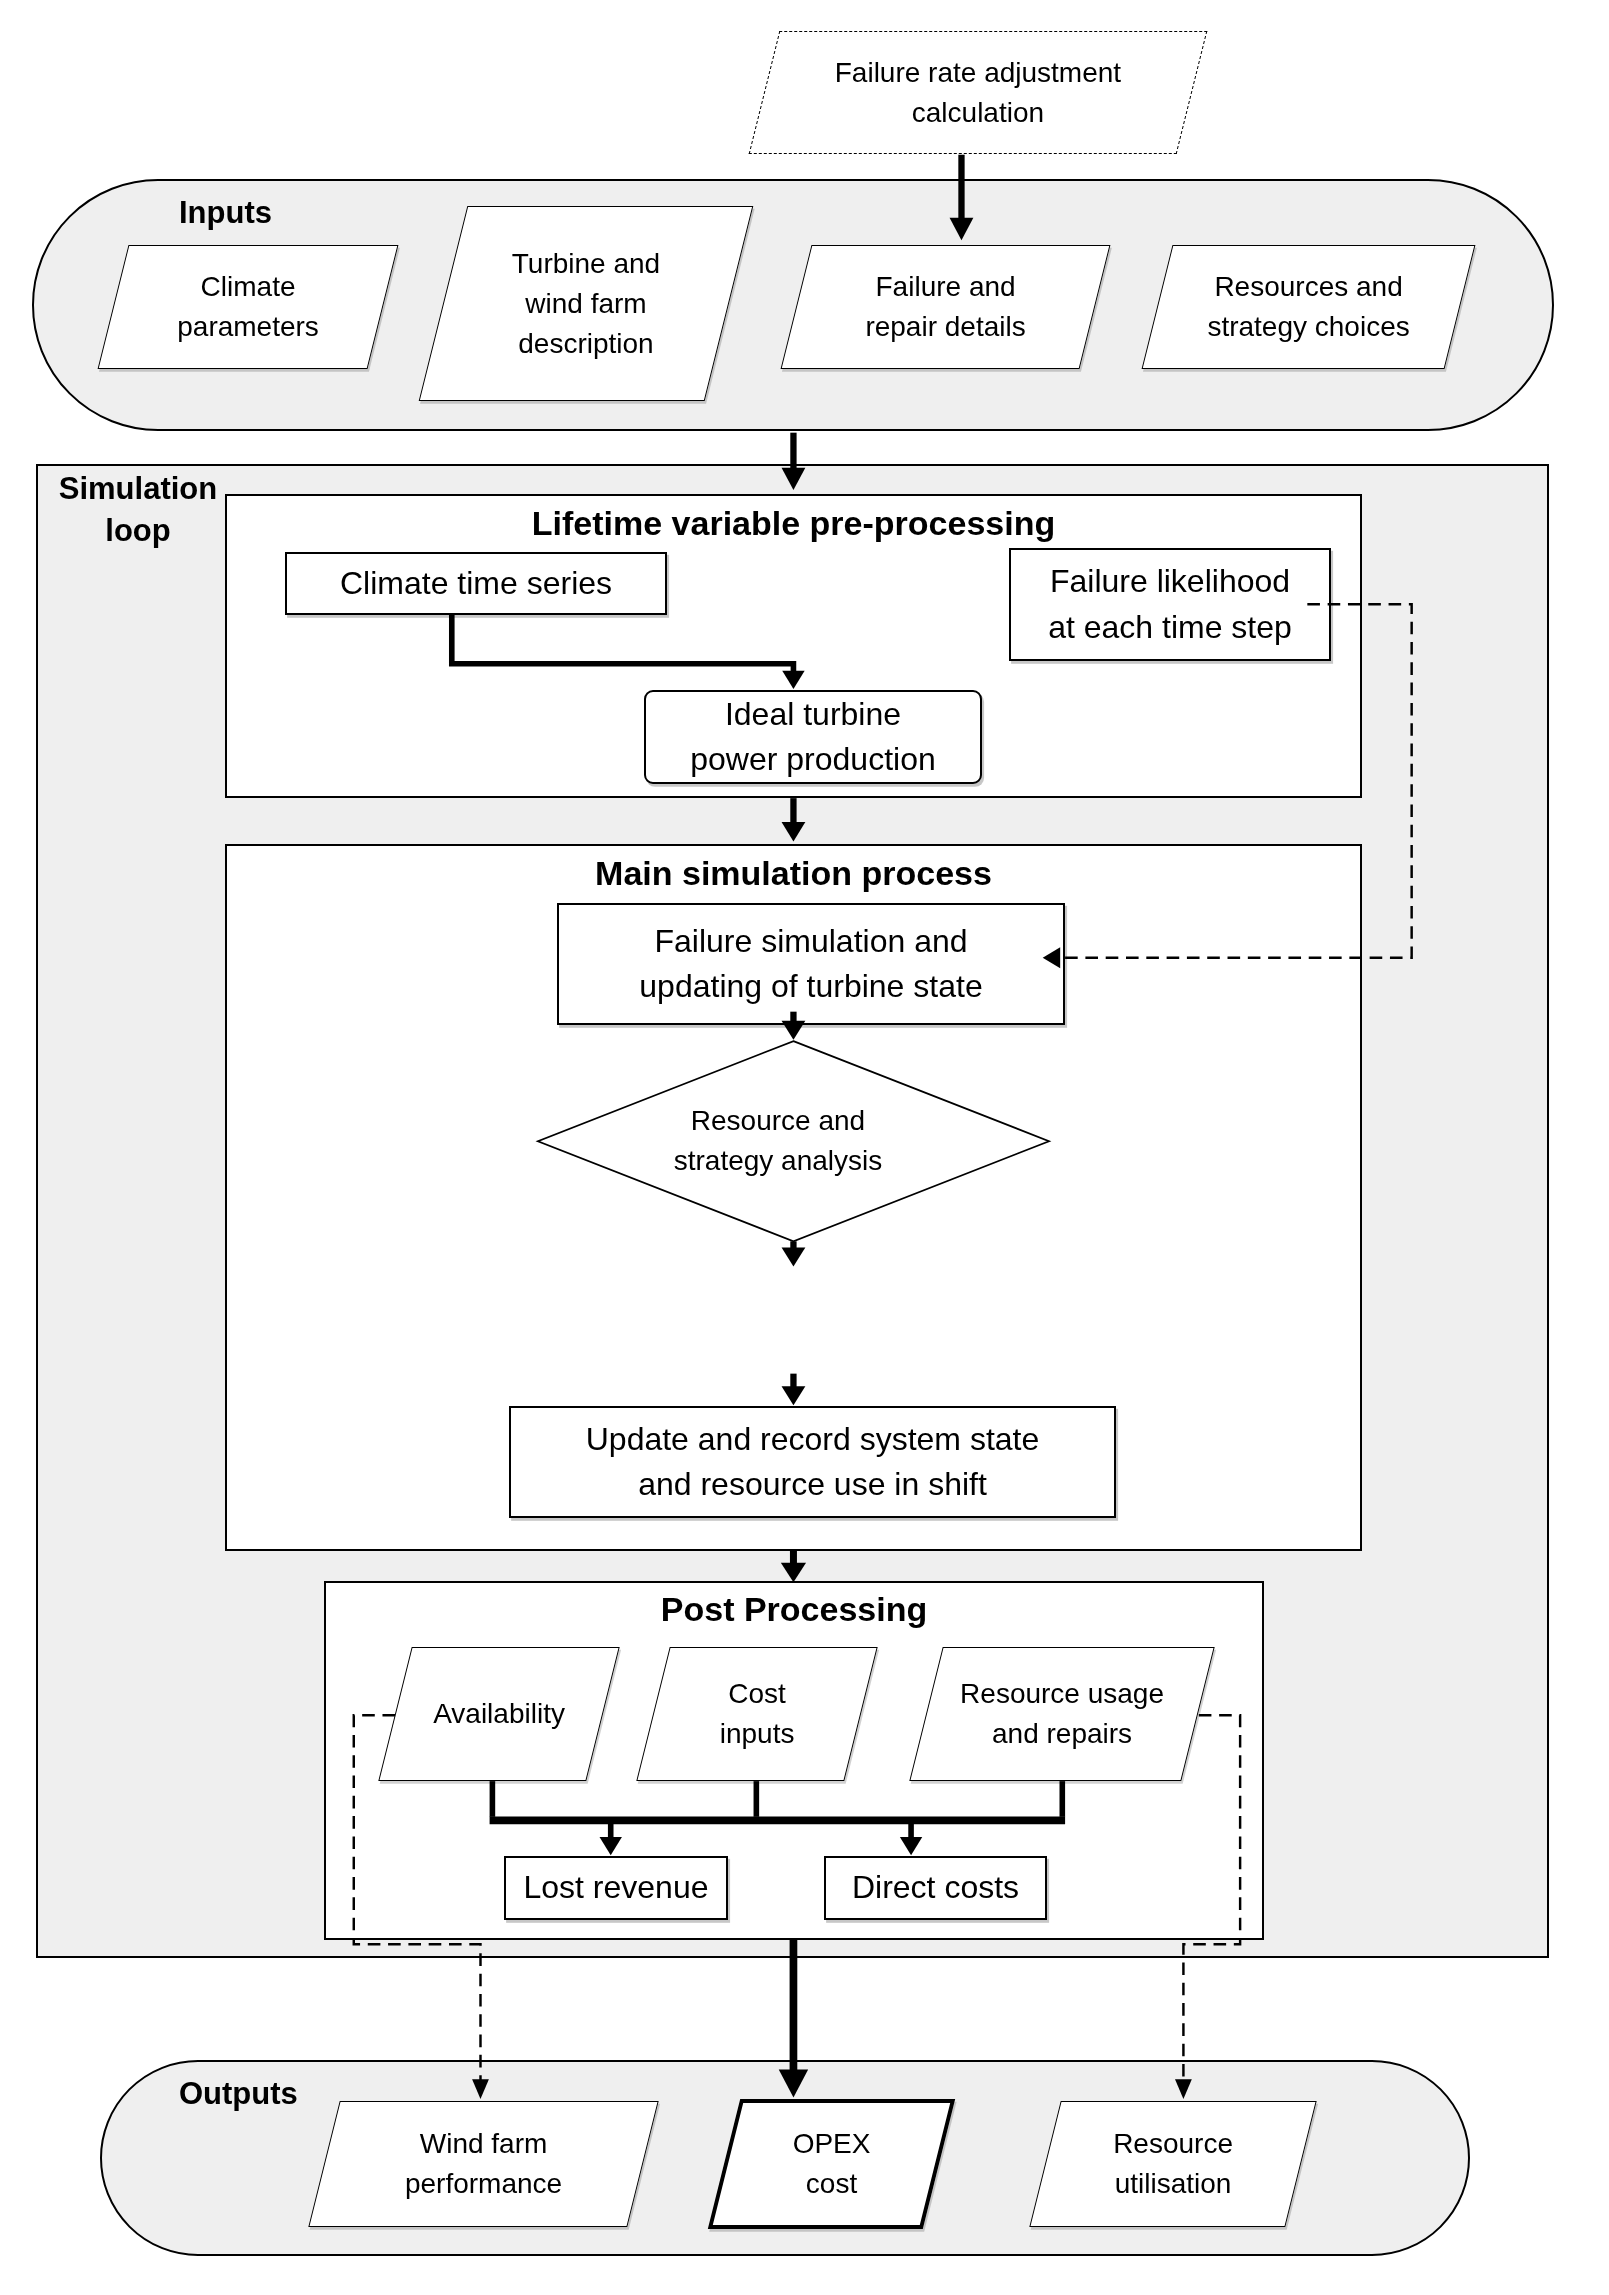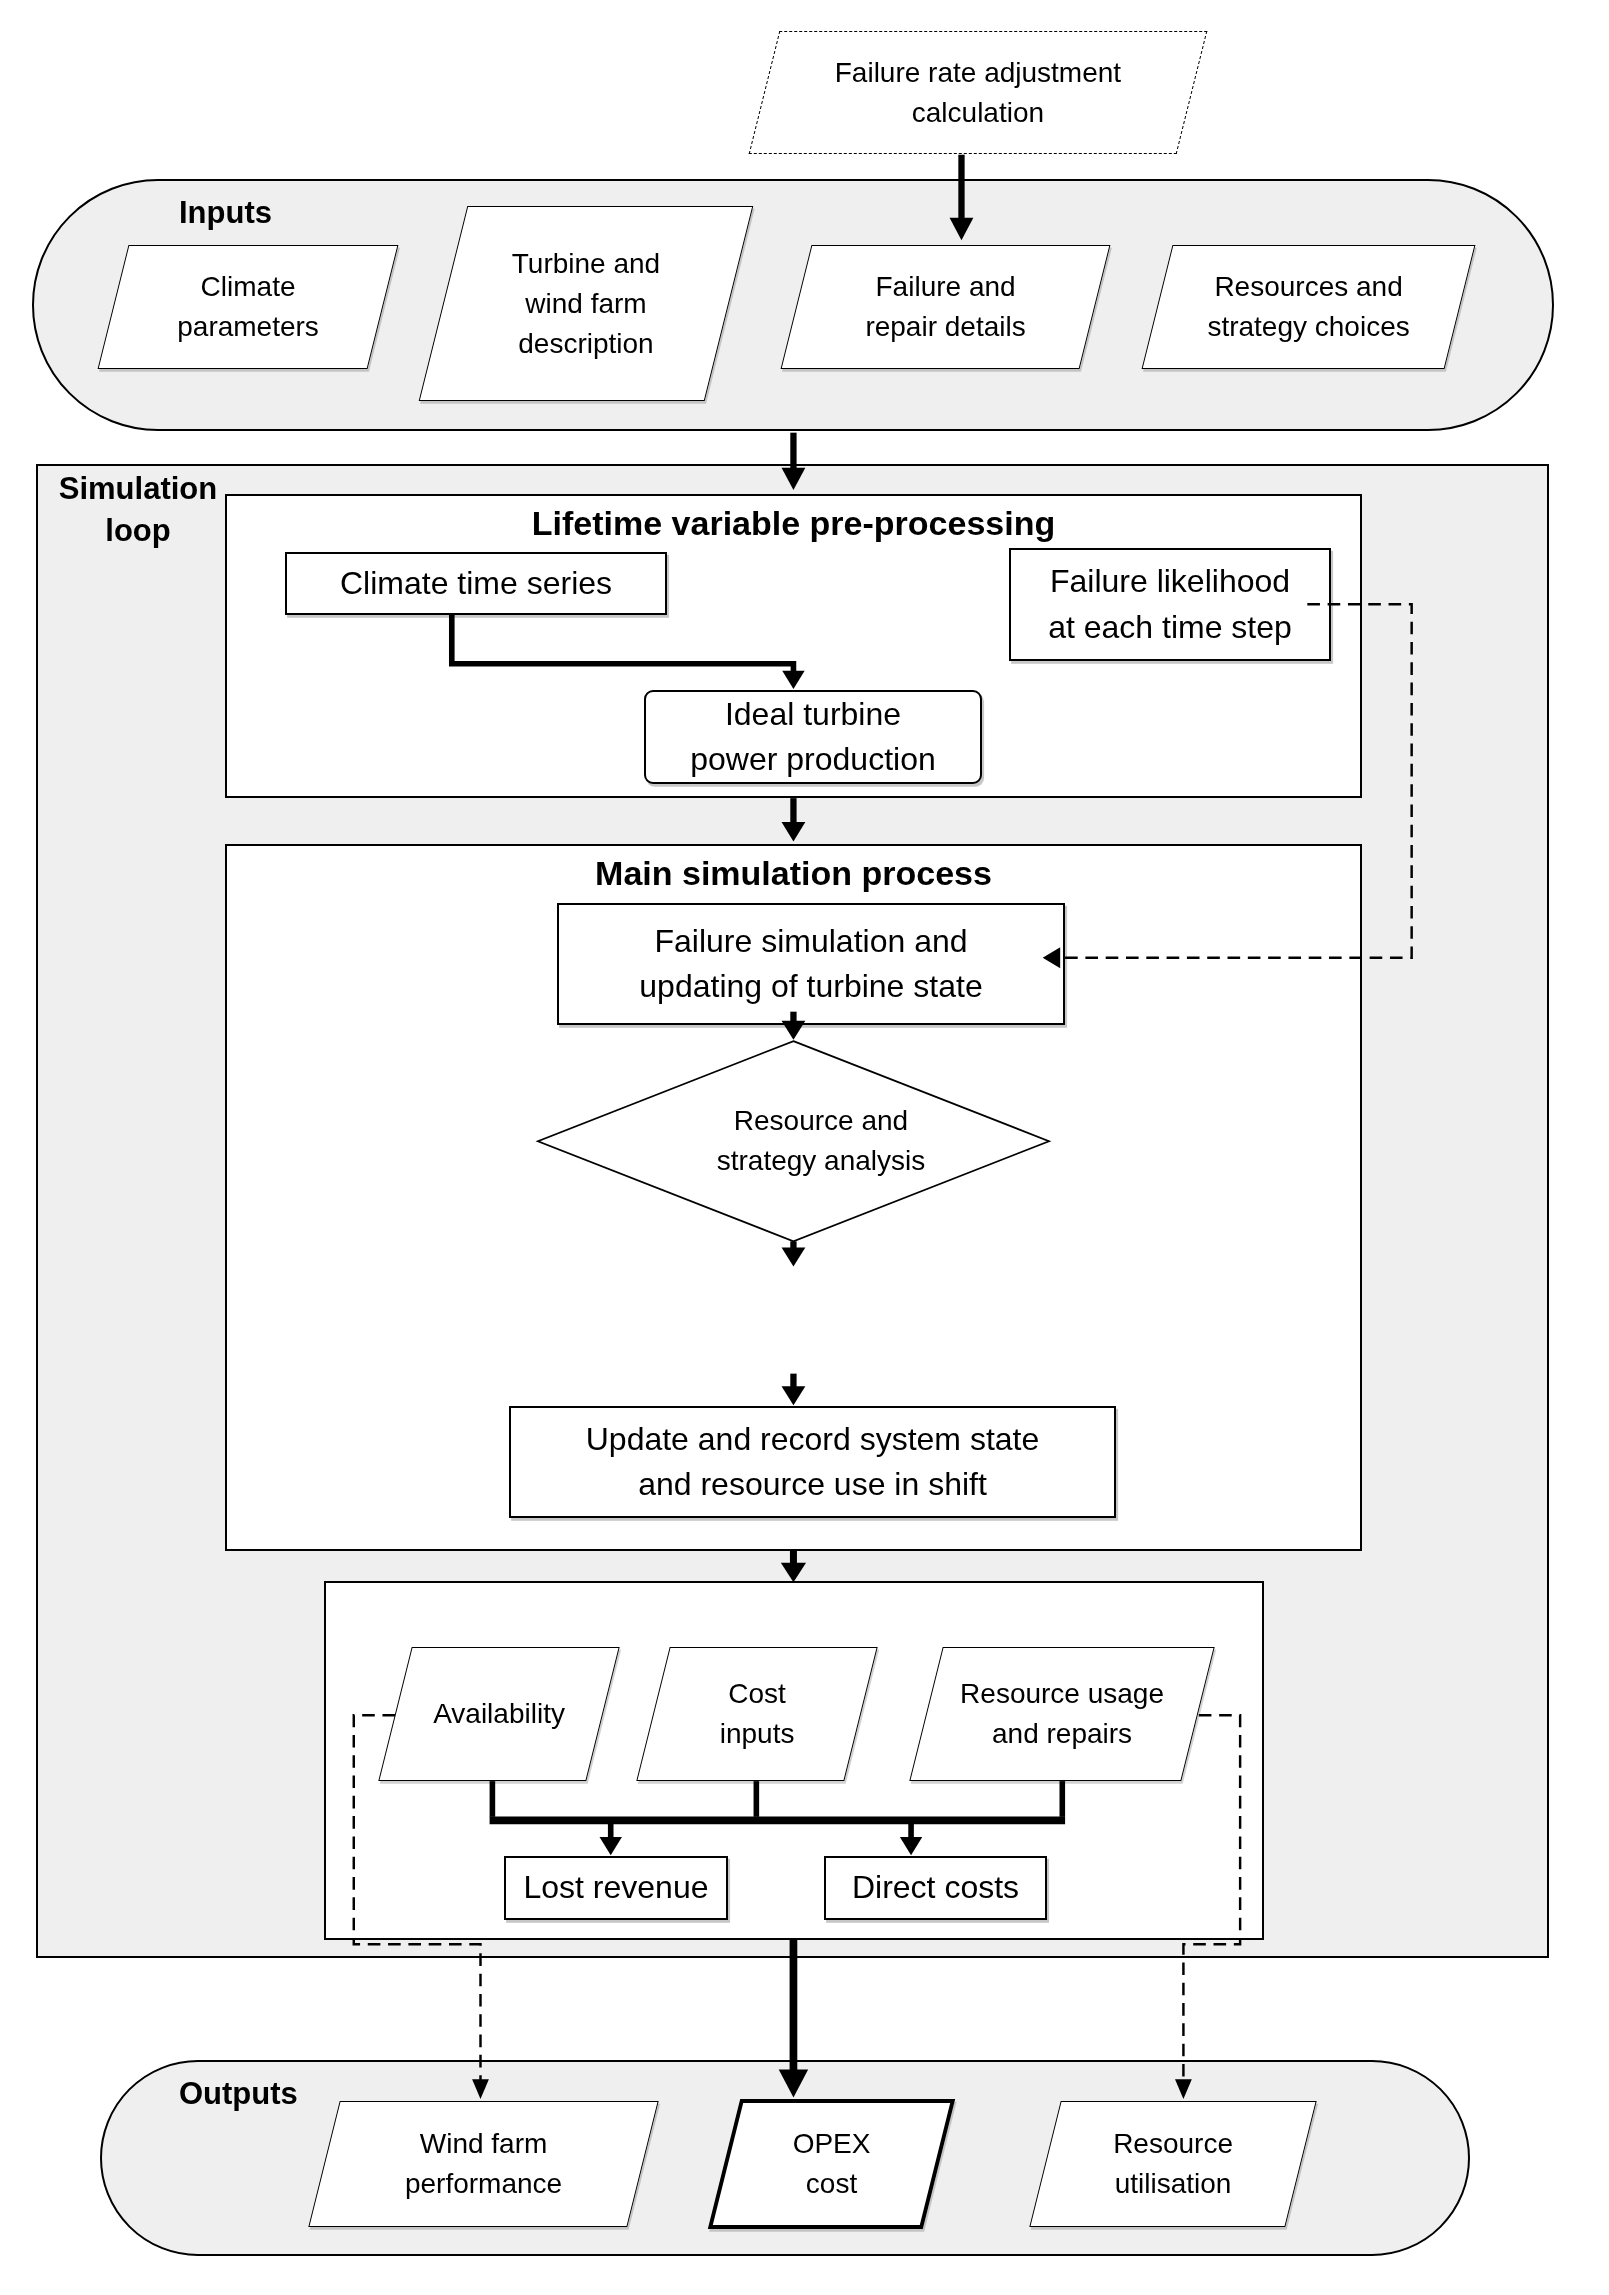--- a/index.html
+++ b/index.html
@@ -81,20 +81,21 @@
 
   <div class="abs seclabel" style="left:54px;top:468px;width:168px;text-align:center;">Simulation
 loop</div>
 
   <div class="abs seclabel" style="left:179px;top:2073px;">Outputs</div>
 
   <div class="sectitle" style="left:225px;width:1137px;top:504px;">Lifetime variable pre-processing</div>
 
   <div class="sectitle" style="left:225px;width:1137px;top:854px;">Main simulation process</div>
 
+  <div class="sectitle" style="left:324px;width:940px;top:1590px;">Post Processing</div>
 
   <div class="abs para dashedpara" style="left:764px;top:31px;width:428px;height:123px;">
     <div class="para-text">Failure rate adjustment
 calculation</div>
   </div>
 
   <div class="abs para" style="left:113px;top:245px;width:270px;height:124px;">
     <div class="para-text">Climate
 parameters</div>
   </div>
@@ -199,17 +200,17 @@
     <path d="M1133 2770 V2958" stroke="#000" stroke-width="11" fill="none"></path>
     <polygon points="1112,2956 1154,2956 1133,2996" fill="#000"></polygon>
 
     <path d="M564 2450 H505 V2777 H686 V2972" stroke="#000" stroke-width="3.5" stroke-dasharray="18 11" fill="none"></path>
     <polygon points="674,2970 698,2970 686,2998" fill="#000"></polygon>
 
     <path d="M1712 2450 H1771 V2777 H1690 V2972" stroke="#000" stroke-width="3.5" stroke-dasharray="18 11" fill="none"></path>
     <polygon points="1678,2970 1702,2970 1690,2998" fill="#000"></polygon>
   </svg>
 
-  <div class="diamond-label" style="left:646px;top:1085px;width:350px;height:112px;text-align:center;">Resource and
+  <div class="diamond-label" style="left:603px;top:1085px;width:350px;height:112px;text-align:center;">Resource and
 strategy analysis</div>
 
 </div>
 
 
 </body></html>

